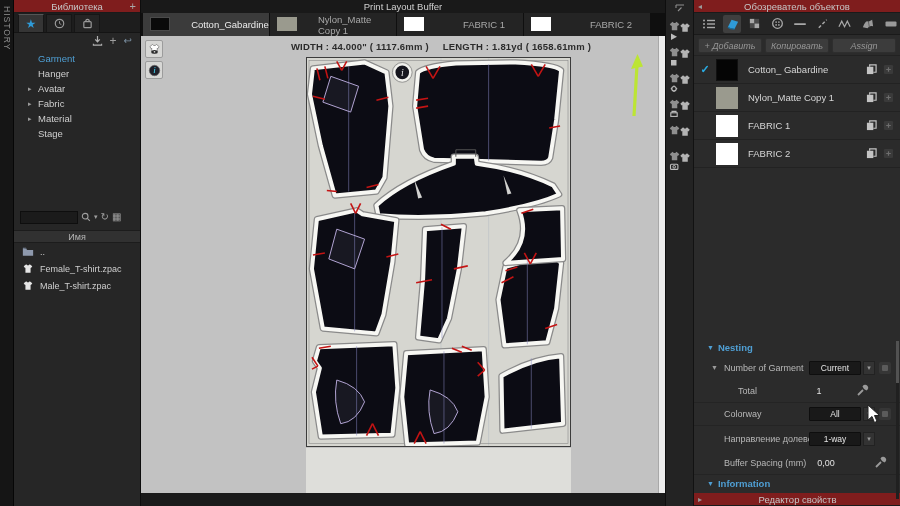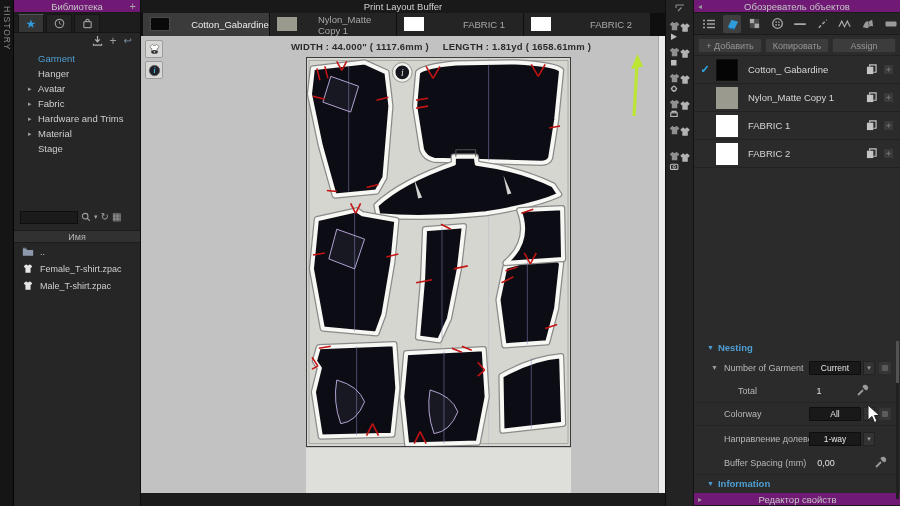--- a/index.html
+++ b/index.html
@@ -7,21 +7,21 @@
     font-family:"Liberation Sans", sans-serif; -webkit-font-smoothing:antialiased; }
   .abs { position:absolute; }
   #app { position:relative; width:900px; height:506px; background:#1e1e1e; font-size:10px; color:#c8c8c8; }
 
   
   #history-strip { left:0; top:0; width:14px; height:506px; background:#151515; border-right:1px solid #060606; }
   #history-label { writing-mode:vertical-rl; color:#8d8d8d; font-size:8.5px; letter-spacing:1px; margin:6px 0 0 2px; }
 
   
   #library { left:14px; top:0; width:126px; height:506px; background:#262626; }
-  .panel-hdr { height:13px; background:#701a75; border-bottom:1px solid #1a1a1a; display:flex; align-items:center; justify-content:center; font-size:9.5px; color:#c6c6c6; position:relative; }
+  .panel-hdr { height:13px; background:#7f1d1d; border-bottom:1px solid #1a1a1a; display:flex; align-items:center; justify-content:center; font-size:9.5px; color:#c6c6c6; position:relative; }
   .panel-hdr .hdr-plus { position:absolute; right:4px; top:0; color:#a8a8a8; font-size:11px; line-height:13px; }
   #lib-tabs { display:flex; height:20px; background:#1d1d1d; border-bottom:1px solid #141414; padding-left:4px; gap:2px; align-items:flex-end; }
   .lib-tab { width:26px; height:18px; background:#242424; border:1px solid #161616; border-bottom:none; display:flex; align-items:center; justify-content:center; }
   .lib-tab.active { background:#353535; border-top:1px solid #555; }
   .star-glyph { color:#2f9bd8; font-size:12px; line-height:12px; }
   #lib-actions { height:15px; display:flex; justify-content:flex-end; align-items:center; gap:7px; padding-right:8px; }
   #lib-tree { padding:3px 0 0 0; height:130px; }
   .tree-row { height:15px; display:flex; align-items:center; padding-left:14px; color:#cfcfcf; }
   .tree-row .tri { width:10px; color:#9a9a9a; font-size:7px; }
   .tree-row.active-item .lbl { color:#4f9fd4; }
@@ -50,21 +50,21 @@
   #green-arrow { left:486px; top:17px; }
   
   #side-toolbar { left:665px; top:0; width:28px; height:506px; background:#232323; border-left:1px solid #0e0e0e; }
   .shirt-btn { margin:3px 2px 4px 2px; width:24px; height:22px; display:flex; align-items:center; justify-content:center; }
   
   #right { left:693px; top:0; width:207px; height:506px; background:#2b2b2b; border-left:1px solid #121212; }
   .panel-hdr .pin { position:absolute; left:4px; top:0; line-height:13px; color:#9a9a9a; font-size:8px; }
   #obj-toolbar { height:22px; background:#252525; border-bottom:1px solid #1a1a1a; display:flex; align-items:center; gap:4px; padding-left:6px; }
   .ob-ic { width:19px; height:18px; display:flex; align-items:center; justify-content:center; border-radius:2px; }
   .ob-ic.active { background:#3f3f3f; }
-  #obj-buttons { height:20px; display:flex; gap:3px; padding:3px 4px 0 4px; }
+  #obj-buttons { height:20px; display:flex; gap:3px; padding:3px 4px 0 4px;font-style:italic; }
   .obj-btn { flex:1; height:15px; background:#3c3c3c; border:1px solid #2e2e2e; border-radius:2px; color:#969696; font-size:9px; display:flex; align-items:center; justify-content:center; }
   .obj-row { height:28px; display:flex; align-items:center; border-bottom:1px solid #222; position:relative; }
   .obj-row .chk { width:22px; text-align:center; color:#29abe2; font-weight:bold; font-size:11px; }
   .obj-row .oswatch { width:22px; height:22px; border:1px solid #111; }
   .obj-row .olbl { margin-left:10px; color:#d6d6d6; font-size:9.5px; flex:1; }
   .obj-row .ric { margin-right:6px; }
   #prop-hdr { top:325px; width:207px; }
   #prop-body { top:339px; left:0; width:207px; }
   .sec-row { height:17px; display:flex; align-items:center; padding-left:13px; gap:4px; color:#4f9fd4; font-size:9.5px; font-weight:bold; border-top:1px solid #242424; }
   .sec-row .tri { font-size:7px; color:#4f9fd4; }
@@ -131,24 +131,20 @@
           <span class="tri"></span>
           <span class="lbl">Hanger</span>
         </div>
       <div class="tree-row">
           <span class="tri">▸</span>
           <span class="lbl">Avatar</span>
         </div>
       <div class="tree-row">
           <span class="tri">▸</span>
           <span class="lbl">Fabric</span>
-        </div>
-      <div class="tree-row">
-          <span class="tri">▸</span>
-          <span class="lbl">Hardware and Trims</span>
         </div>
       <div class="tree-row">
           <span class="tri">▸</span>
           <span class="lbl">Material</span>
         </div>
       <div class="tree-row">
           <span class="tri"></span>
           <span class="lbl">Stage</span>
         </div>
     </div>

